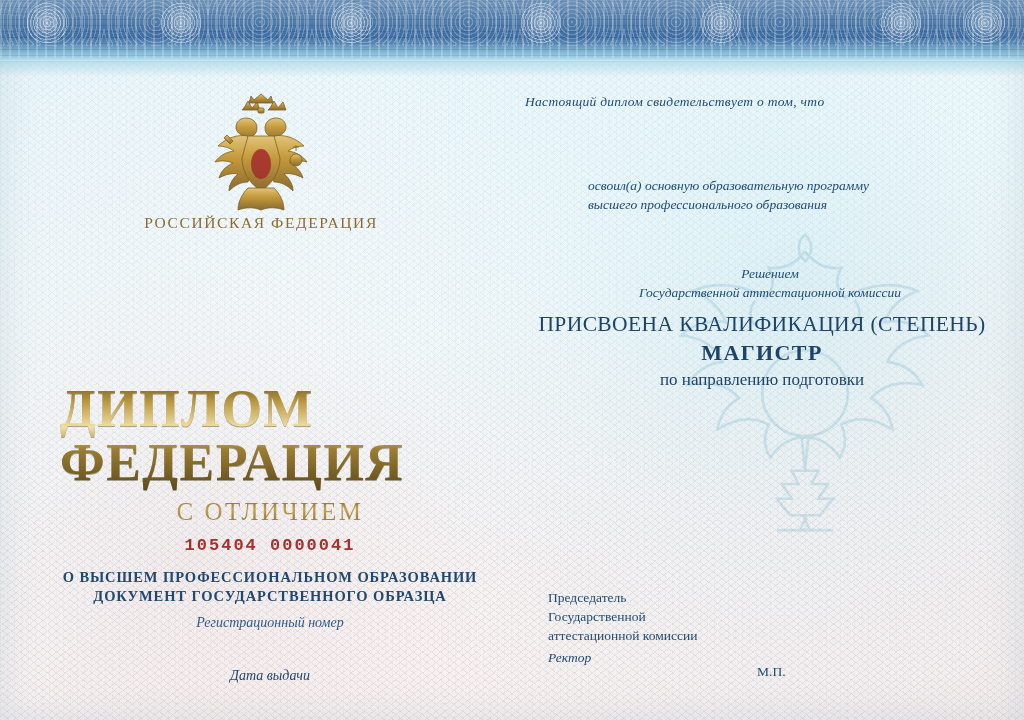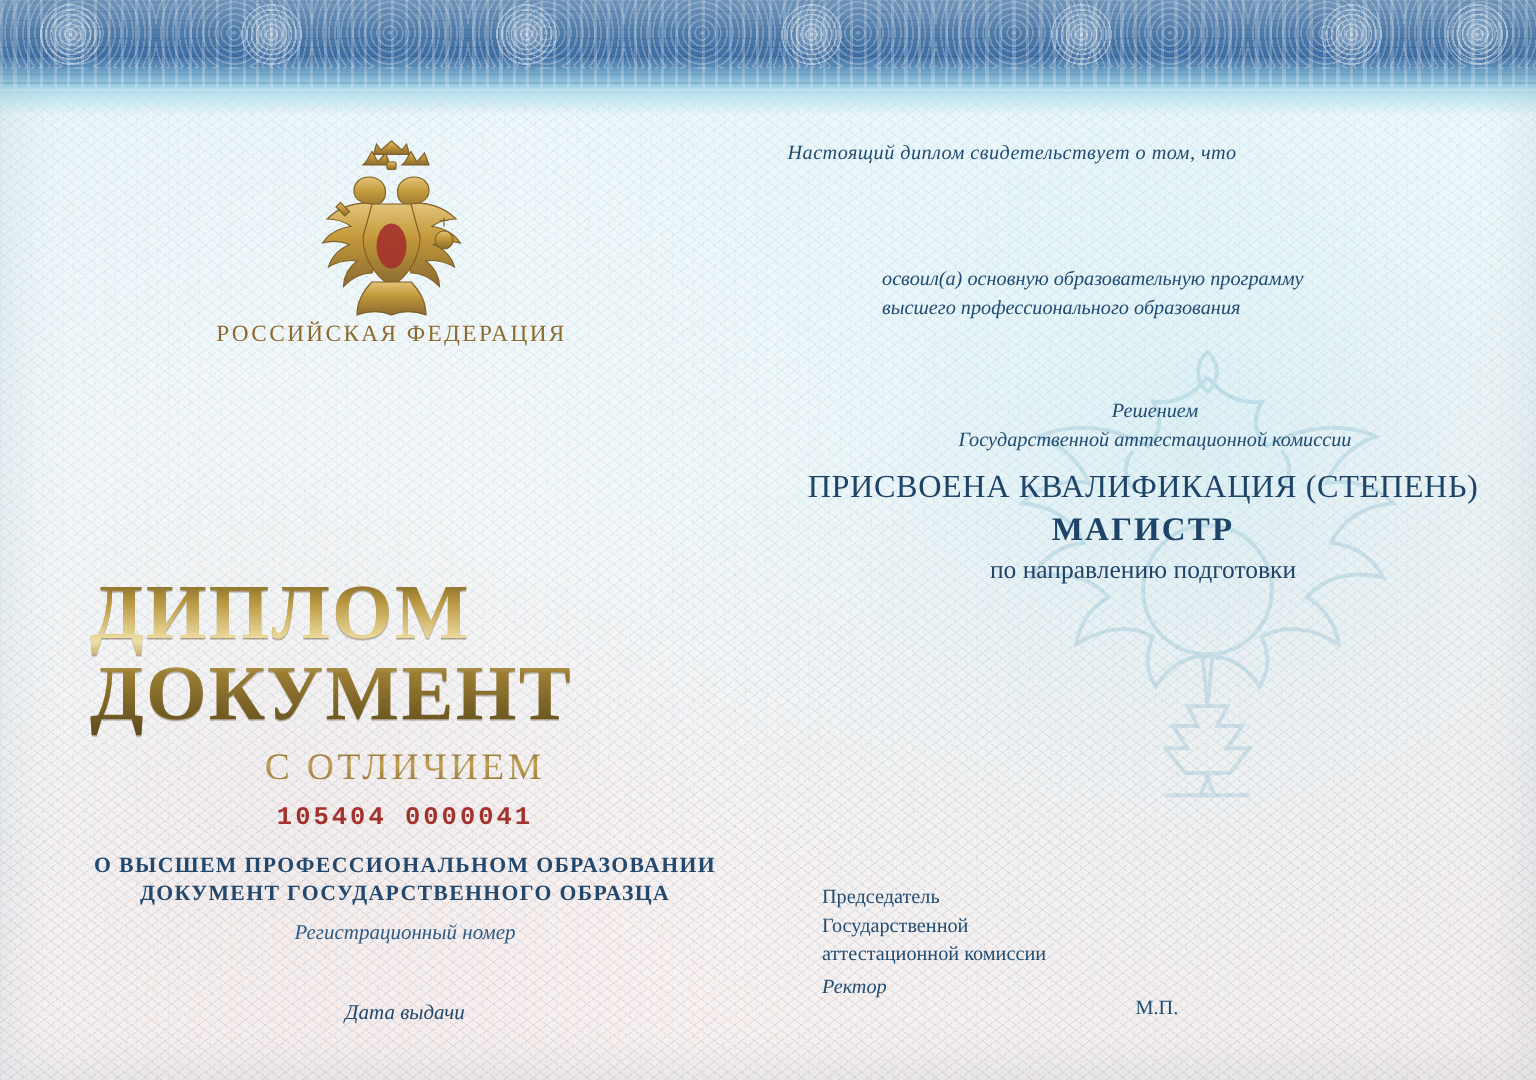--- a/index.html
+++ b/index.html
@@ -330,21 +330,21 @@
     </g>
     <g fill="#a3312c" opacity="0.9">
       <ellipse cx="65" cy="72" rx="10" ry="15"></ellipse>
     </g>
   </svg>
 
   <div class="rf-caption">РОССИЙСКАЯ ФЕДЕРАЦИЯ</div>
 
   <div class="title-main">
     <div>ДИПЛОМ</div>
-    <div>ДОКУМЕНТ</div>
+    <div>ФЕДЕРАЦИЯ</div>
   </div>
   <div class="title-sub">С ОТЛИЧИЕМ</div>
   <div class="serial">105404  0000041</div>
   <div class="doc-type">
     <div>О ВЫСШЕМ ПРОФЕССИОНАЛЬНОМ ОБРАЗОВАНИИ</div>
     <div>ДОКУМЕНТ ГОСУДАРСТВЕННОГО ОБРАЗЦА</div>
   </div>
   <div class="reg-number">Регистрационный номер</div>
   <div class="issue-date">Дата выдачи</div>
 

